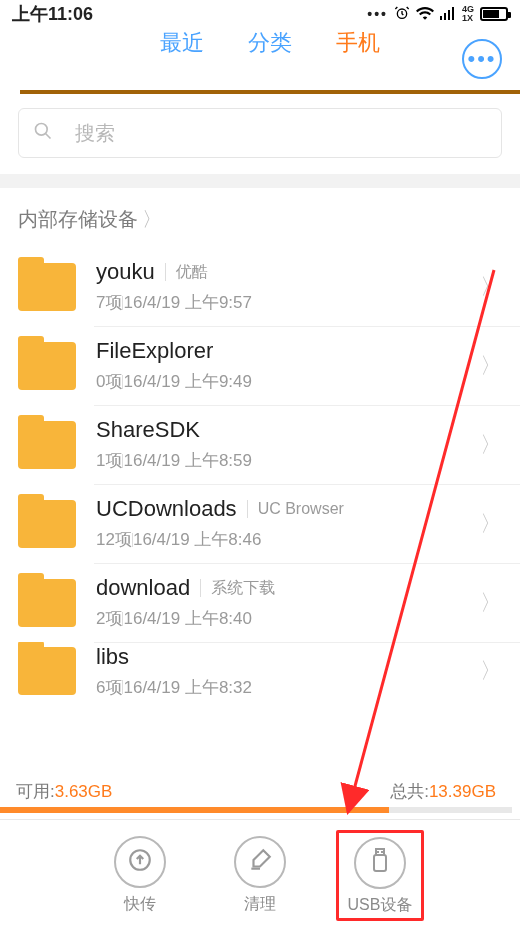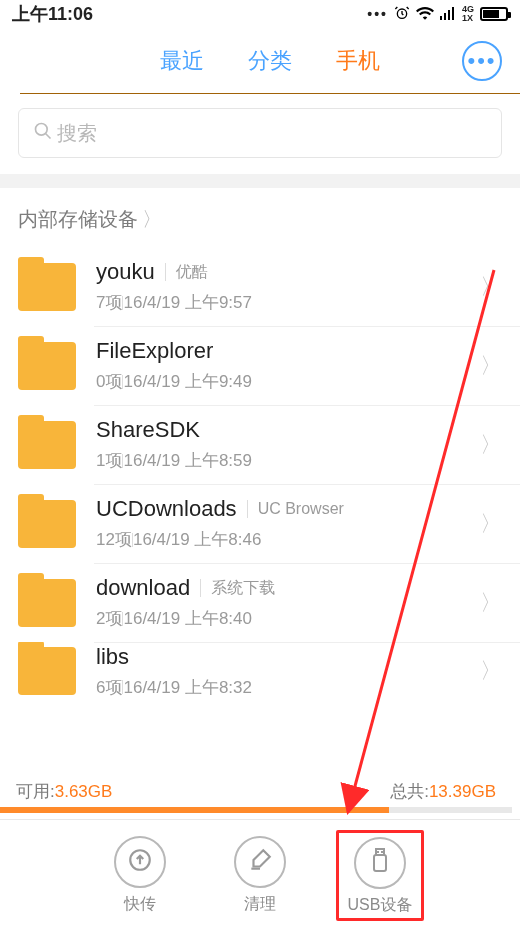--- a/index.html
+++ b/index.html
@@ -3,27 +3,27 @@
 <meta charset="utf-8">
 <style>
   * { box-sizing: border-box; margin: 0; padding: 0; }
   html, body { width: 520px; height: 931px; font-family: -apple-system, "Helvetica Neue", Arial, sans-serif; background: #fff; color: #222; overflow: hidden; position: relative; }
   .statusbar { height: 28px; display:flex; align-items:center; justify-content:space-between; padding:0 12px; font-weight:600; font-size:18px; }
   .statusbar .right { display:flex; align-items:center; gap:6px; font-size:12px; }
   .statusbar .dots { letter-spacing:2px; font-size:14px; }
   .battery { width:28px; height:14px; border:2px solid #000; border-radius:3px; position:relative; }
   .battery::after { content:""; position:absolute; right:-5px; top:3px; width:3px; height:6px; background:#000; border-radius:0 1px 1px 0; }
   .battery .fill { position:absolute; left:1px; top:1px; bottom:1px; width:65%; background:#000; }
-  .topnav { height:66px; display:flex; align-items:center; justify-content:center; position:relative; border-bottom:1px solid #a16207;margin-left:20px; }
+  .topnav { height:66px; display:flex; align-items:flex-start; justify-content:center; position:relative; border-bottom:4px solid #a16207;margin-left:20px; }
   .topnav .tabs { display:flex; gap:44px; font-size:22px; }
   .tab-inactive { color:#4aa3ff; }
   .tab-active { color:#ff7a1a; font-weight:500; }
   .more-btn { position:absolute; right:18px; top:50%; transform:translateY(-50%); width:40px; height:40px; border:2px solid #4aa3ff; border-radius:50%; display:flex; align-items:center; justify-content:center; color:#4aa3ff; font-size:22px; letter-spacing:2px; }
   .searchwrap { padding:14px 18px 16px; background:#fff; }
-  .searchbox { height:50px; border:1px solid #e5e5e5; border-radius:6px; display:flex; align-items:center; padding:16px 14px; color:#b8b8b8; font-size:20px; gap:4px; }
+  .searchbox { height:50px; border:1px solid #e5e5e5; border-radius:6px; display:flex; align-items:center; padding:16px 14px; color:#b8b8b8; font-size:20px; gap:22px; }
   .gap { height:14px; background:#f2f2f2; }
   .section-header { padding:18px 18px 14px; font-size:20px; color:#7c7c7c; display:flex; align-items:center; gap:4px; }
   .section-header .chev { color:#bbb; }
   .list { }
   .row { display:flex; align-items:center; padding:12px 18px; position:relative; }
   .row + .row::before { content:""; position:absolute; left:94px; right:0; top:0; height:1px; background:#eee; }
   .folder { width:58px; height:48px; background:#f8b53a; border-radius:4px; position:relative; flex-shrink:0; margin-right:20px; }
   .folder::before { content:""; position:absolute; top:-6px; left:0; width:26px; height:10px; background:#f8b53a; border-radius:3px 3px 0 0; }
   .row .meta { flex:1; min-width:0; }
   .row .title { font-size:22px; color:#222; display:flex; align-items:center; gap:10px; }

